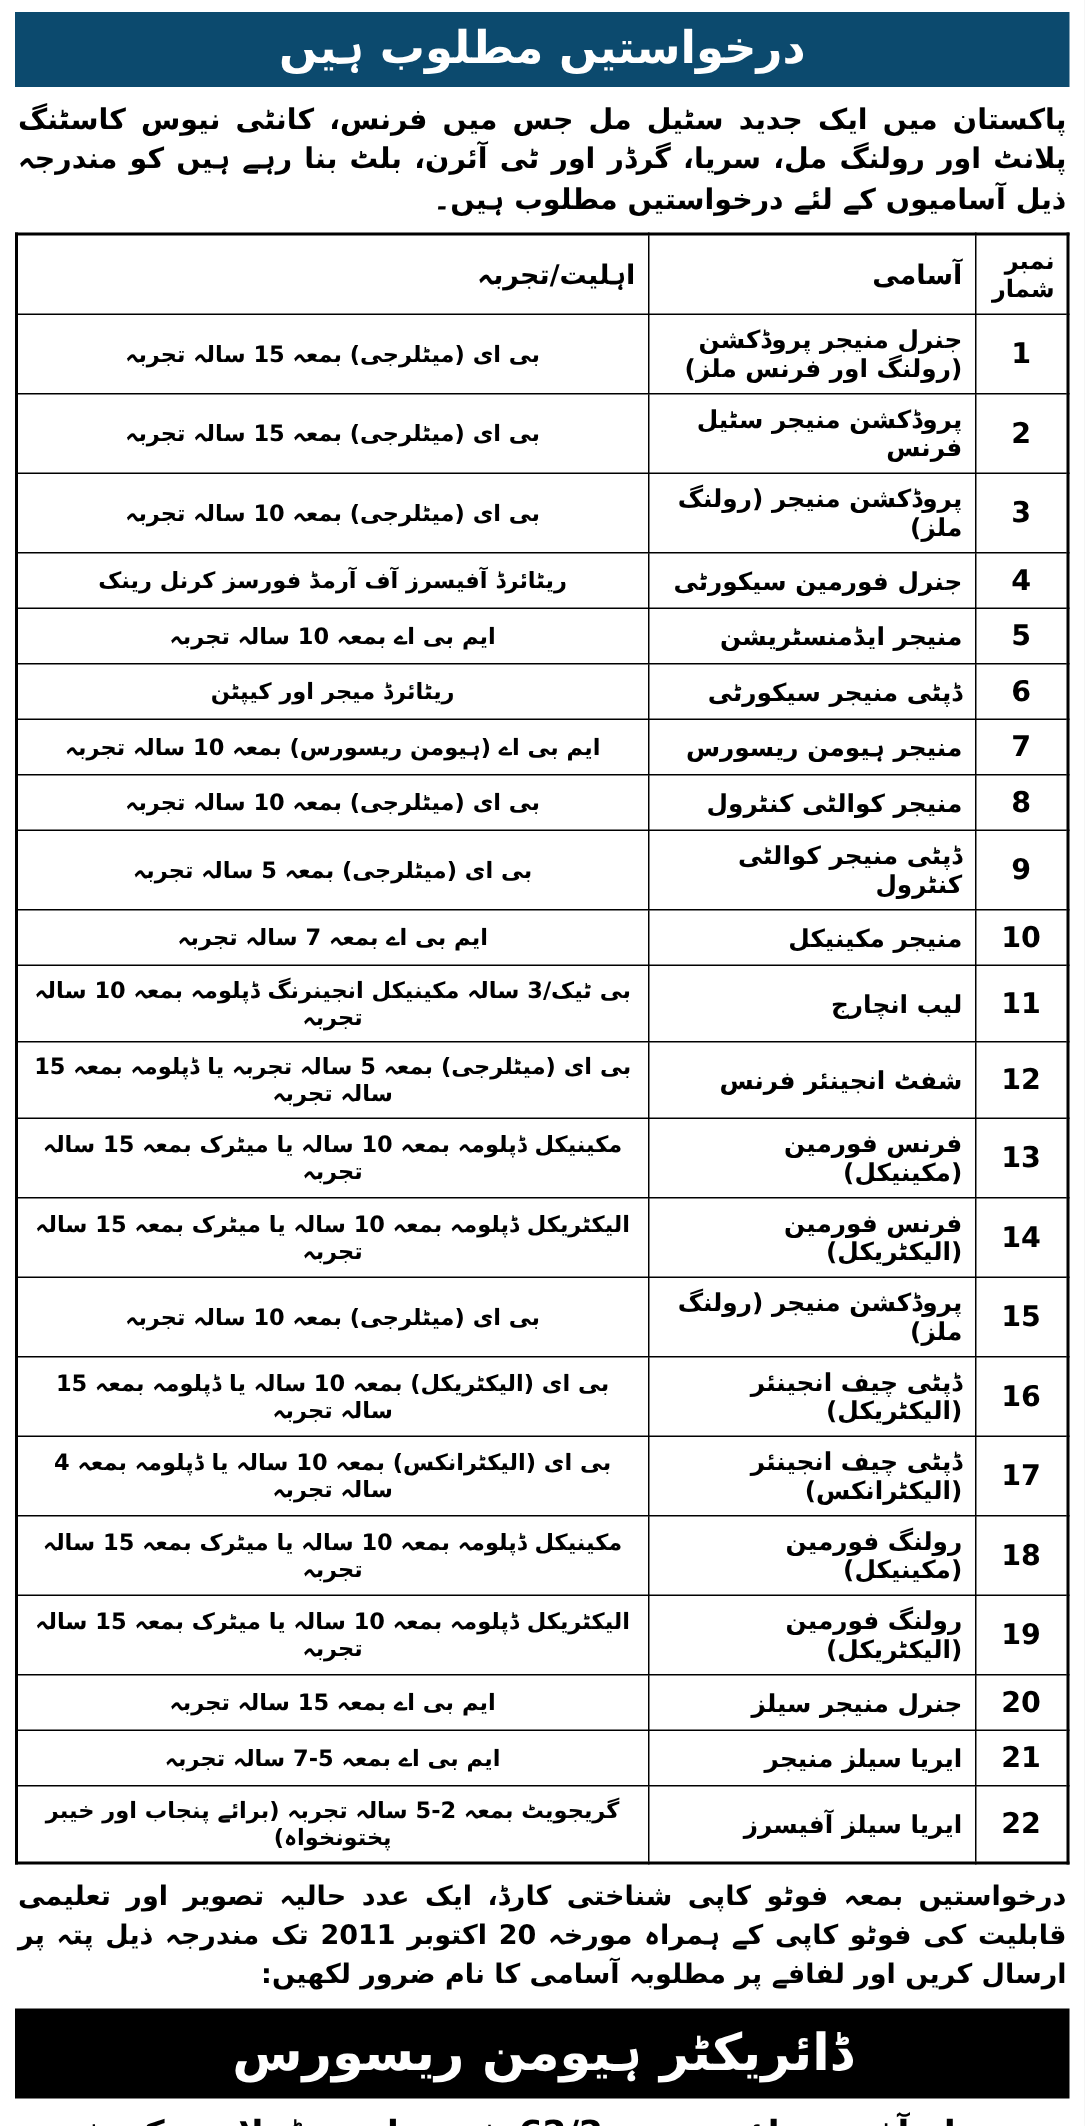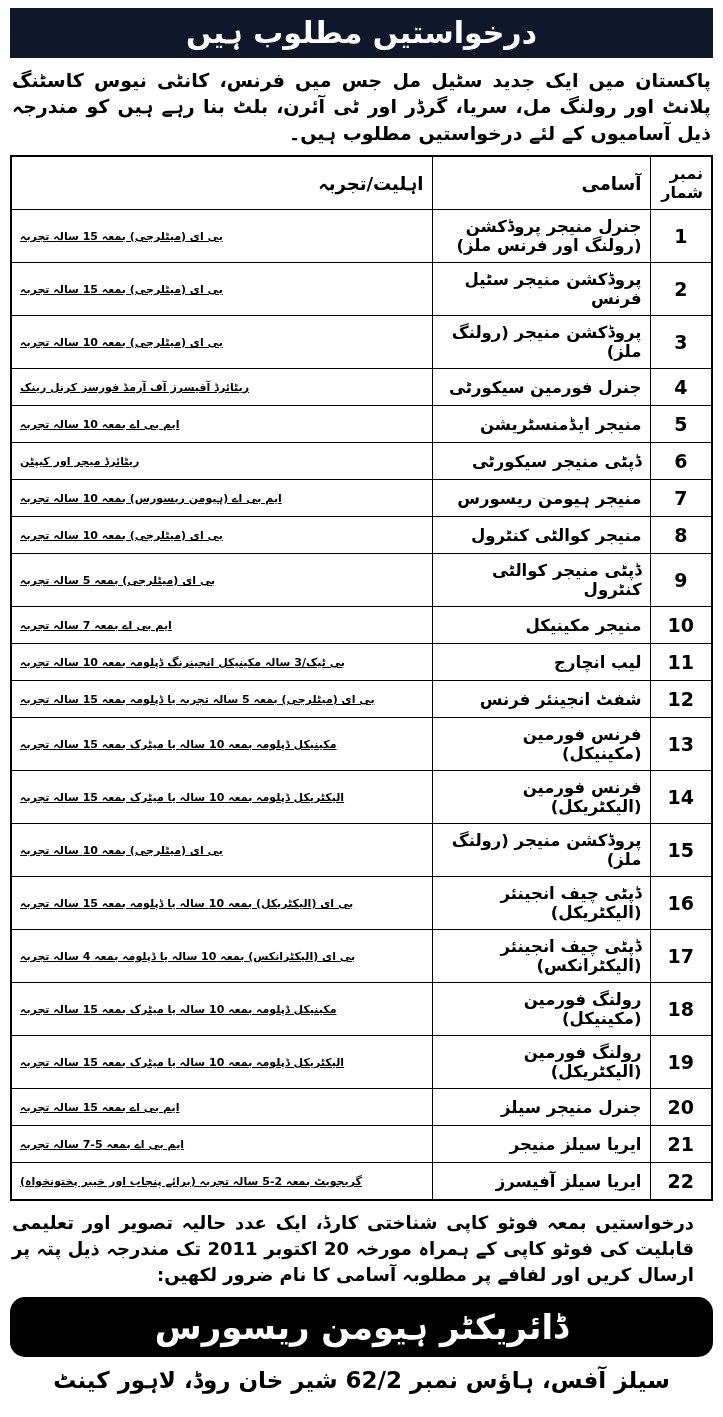--- a/index.html
+++ b/index.html
@@ -5,21 +5,21 @@
   html,body { margin:0; padding:0; background:#e8e8e8; }
   .ad-page {
     width:723px; min-height:1417px; margin:0 auto; box-sizing:border-box;
     background:#ffffff; color:#000;
     padding:8px 10px 14px 10px;
     direction:rtl;
     font-family:"DejaVu Sans", sans-serif;
     font-weight:bold;
   }
   .banner {
-    background:#0f172a; color:#fff; text-align:center;
+    background:#0c4a6e; color:#fff; text-align:center;
     font-size:30px; line-height:1.25; padding:6px 4px;
   }
   .intro {
     font-size:19px; line-height:1.4; text-align:justify;
     margin:9px 2px 9px 2px;
   }
   table.jobs {
     width:100%; border-collapse:collapse; border:2px solid #000;
     table-layout:fixed;
   }
@@ -29,28 +29,28 @@
     vertical-align:middle;
     font-weight:bold;
     overflow-wrap:break-word;
   }
   col.c-serial { width:62px; }
   col.c-pos    { width:218px; }
   th { font-size:18px; text-align:right; }
   th.h-serial { font-size:16px; padding:7px 4px; }
   td.serial-cell { text-align:center; font-size:19px; }
   td.pos-cell  { font-size:16.5px; text-align:right; }
-  td.qual-cell { font-size:11px; text-align:left;text-decoration:underline; }
+  td.qual-cell { font-size:15px; text-align:center; }
   .footer-note {
     font-size:18px; line-height:1.45; text-align:justify;
-    margin:9px 19px 8px 2px;
+    margin:9px 2px 8px 2px;
   }
   .director-banner {
     background:#000; color:#fff; text-align:center;
-    font-size:34px; line-height:1.3; padding:8px 4px; margin-top:2px;border-radius:15px;
+    font-size:34px; line-height:1.3; padding:8px 4px; margin-top:2px;
   }
   .address-line {
     text-align:center; font-size:23px; margin:10px 0 4px 0;
   }
 </style>
 </head>
 <body>
 
 <div class="ad-page">
 

